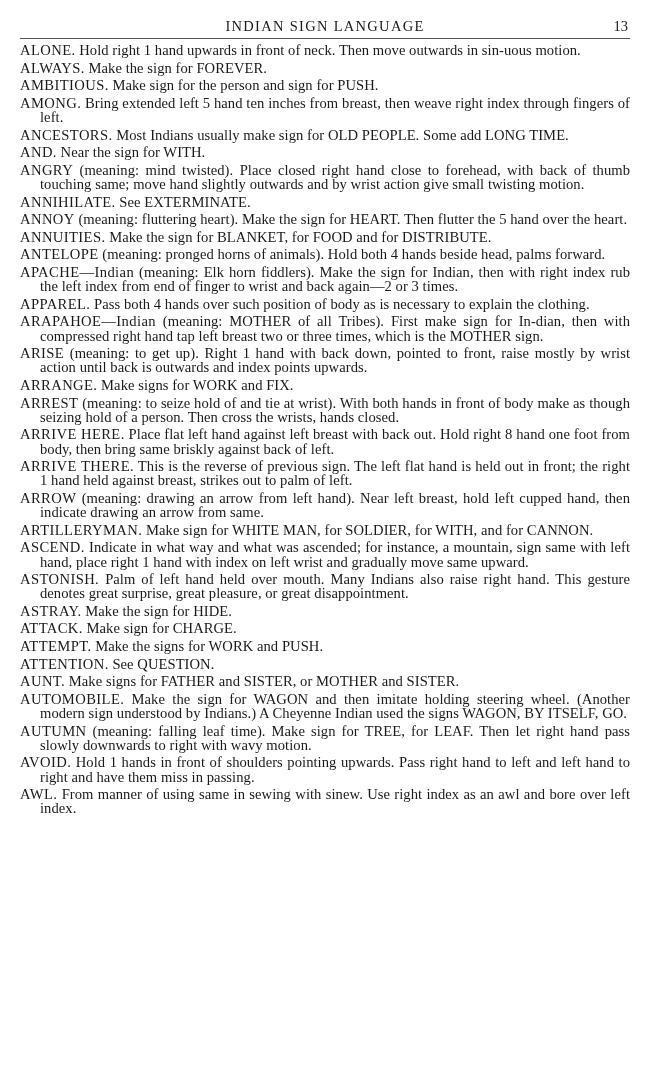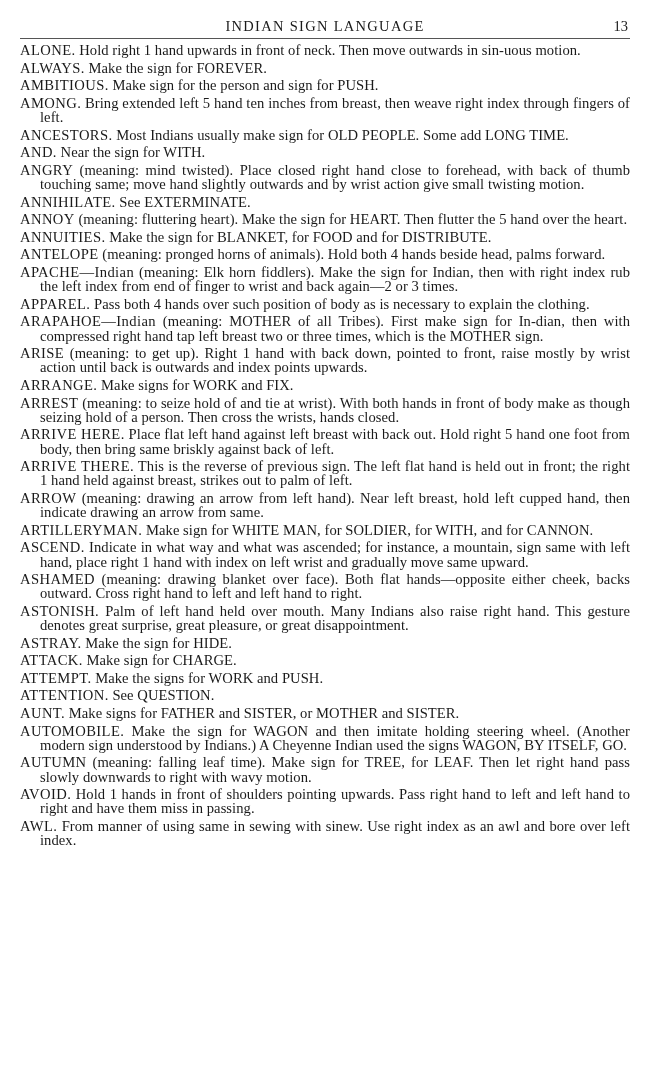--- a/index.html
+++ b/index.html
@@ -51,26 +51,25 @@
       <p class="entry"><span class="term">ANNIHILATE.</span><span> See EXTERMINATE.</span></p>
       <p class="entry"><span class="term">ANNOY</span><span> (meaning: fluttering heart). Make the sign for HEART. Then flutter the 5 hand over the heart.</span></p>
       <p class="entry"><span class="term">ANNUITIES.</span><span> Make the sign for BLANKET, for FOOD and for DISTRIBUTE.</span></p>
       <p class="entry"><span class="term">ANTELOPE</span><span> (meaning: pronged horns of animals). Hold both 4 hands beside head, palms forward.</span></p>
       <p class="entry"><span class="term">APACHE—Indian</span><span> (meaning: Elk horn fiddlers). Make the sign for Indian, then with right index rub the left index from end of finger to wrist and back again—2 or 3 times.</span></p>
       <p class="entry"><span class="term">APPAREL.</span><span> Pass both 4 hands over such position of body as is necessary to explain the clothing.</span></p>
       <p class="entry"><span class="term">ARAPAHOE—Indian</span><span> (meaning: MOTHER of all Tribes). First make sign for In-dian, then with compressed right hand tap left breast two or three times, which is the MOTHER sign.</span></p>
       <p class="entry"><span class="term">ARISE</span><span> (meaning: to get up). Right 1 hand with back down, pointed to front, raise mostly by wrist action until back is outwards and index points upwards.</span></p>
       <p class="entry"><span class="term">ARRANGE.</span><span> Make signs for WORK and FIX.</span></p>
       <p class="entry"><span class="term">ARREST</span><span> (meaning: to seize hold of and tie at wrist). With both hands in front of body make as though seizing hold of a person. Then cross the wrists, hands closed.</span></p>
-      <p class="entry"><span class="term">ARRIVE HERE.</span><span> Place flat left hand against left breast with back out. Hold right 5 hand one foot from body, then bring same briskly against back of left.</span></p>
+      <p class="entry"><span class="term">ARRIVE HERE.</span><span> Place flat left hand against left breast with back out. Hold right 8 hand one foot from body, then bring same briskly against back of left.</span></p>
       <p class="entry"><span class="term">ARRIVE THERE.</span><span> This is the reverse of previous sign. The left flat hand is held out in front; the right 1 hand held against breast, strikes out to palm of left.</span></p>
       <p class="entry"><span class="term">ARROW</span><span> (meaning: drawing an arrow from left hand). Near left breast, hold left cupped hand, then indicate drawing an arrow from same.</span></p>
       <p class="entry"><span class="term">ARTILLERYMAN.</span><span> Make sign for WHITE MAN, for SOLDIER, for WITH, and for CANNON.</span></p>
       <p class="entry"><span class="term">ASCEND.</span><span> Indicate in what way and what was ascended; for instance, a mountain, sign same with left hand, place right 1 hand with index on left wrist and gradually move same upward.</span></p>
-      <p class="entry"><span class="term">ASHAMED</span><span> (meaning: drawing blanket over face). Both flat hands—opposite either cheek, backs outward. Cross right hand to left and left hand to right.</span></p>
       <p class="entry"><span class="term">ASTONISH.</span><span> Palm of left hand held over mouth. Many Indians also raise right hand. This gesture denotes great surprise, great pleasure, or great disappointment.</span></p>
       <p class="entry"><span class="term">ASTRAY.</span><span> Make the sign for HIDE.</span></p>
       <p class="entry"><span class="term">ATTACK.</span><span> Make sign for CHARGE.</span></p>
       <p class="entry"><span class="term">ATTEMPT.</span><span> Make the signs for WORK and PUSH.</span></p>
       <p class="entry"><span class="term">ATTENTION.</span><span> See QUESTION.</span></p>
       <p class="entry"><span class="term">AUNT.</span><span> Make signs for FATHER and SISTER, or MOTHER and SISTER.</span></p>
       <p class="entry"><span class="term">AUTOMOBILE.</span><span> Make the sign for WAGON and then imitate holding steering wheel. (Another modern sign understood by Indians.) A Cheyenne Indian used the signs WAGON, BY ITSELF, GO.</span></p>
       <p class="entry"><span class="term">AUTUMN</span><span> (meaning: falling leaf time). Make sign for TREE, for LEAF. Then let right hand pass slowly downwards to right with wavy motion.</span></p>
       <p class="entry"><span class="term">AVOID.</span><span> Hold 1 hands in front of shoulders pointing upwards. Pass right hand to left and left hand to right and have them miss in passing.</span></p>
       <p class="entry"><span class="term">AWL.</span><span> From manner of using same in sewing with sinew. Use right index as an awl and bore over left index.</span></p>

